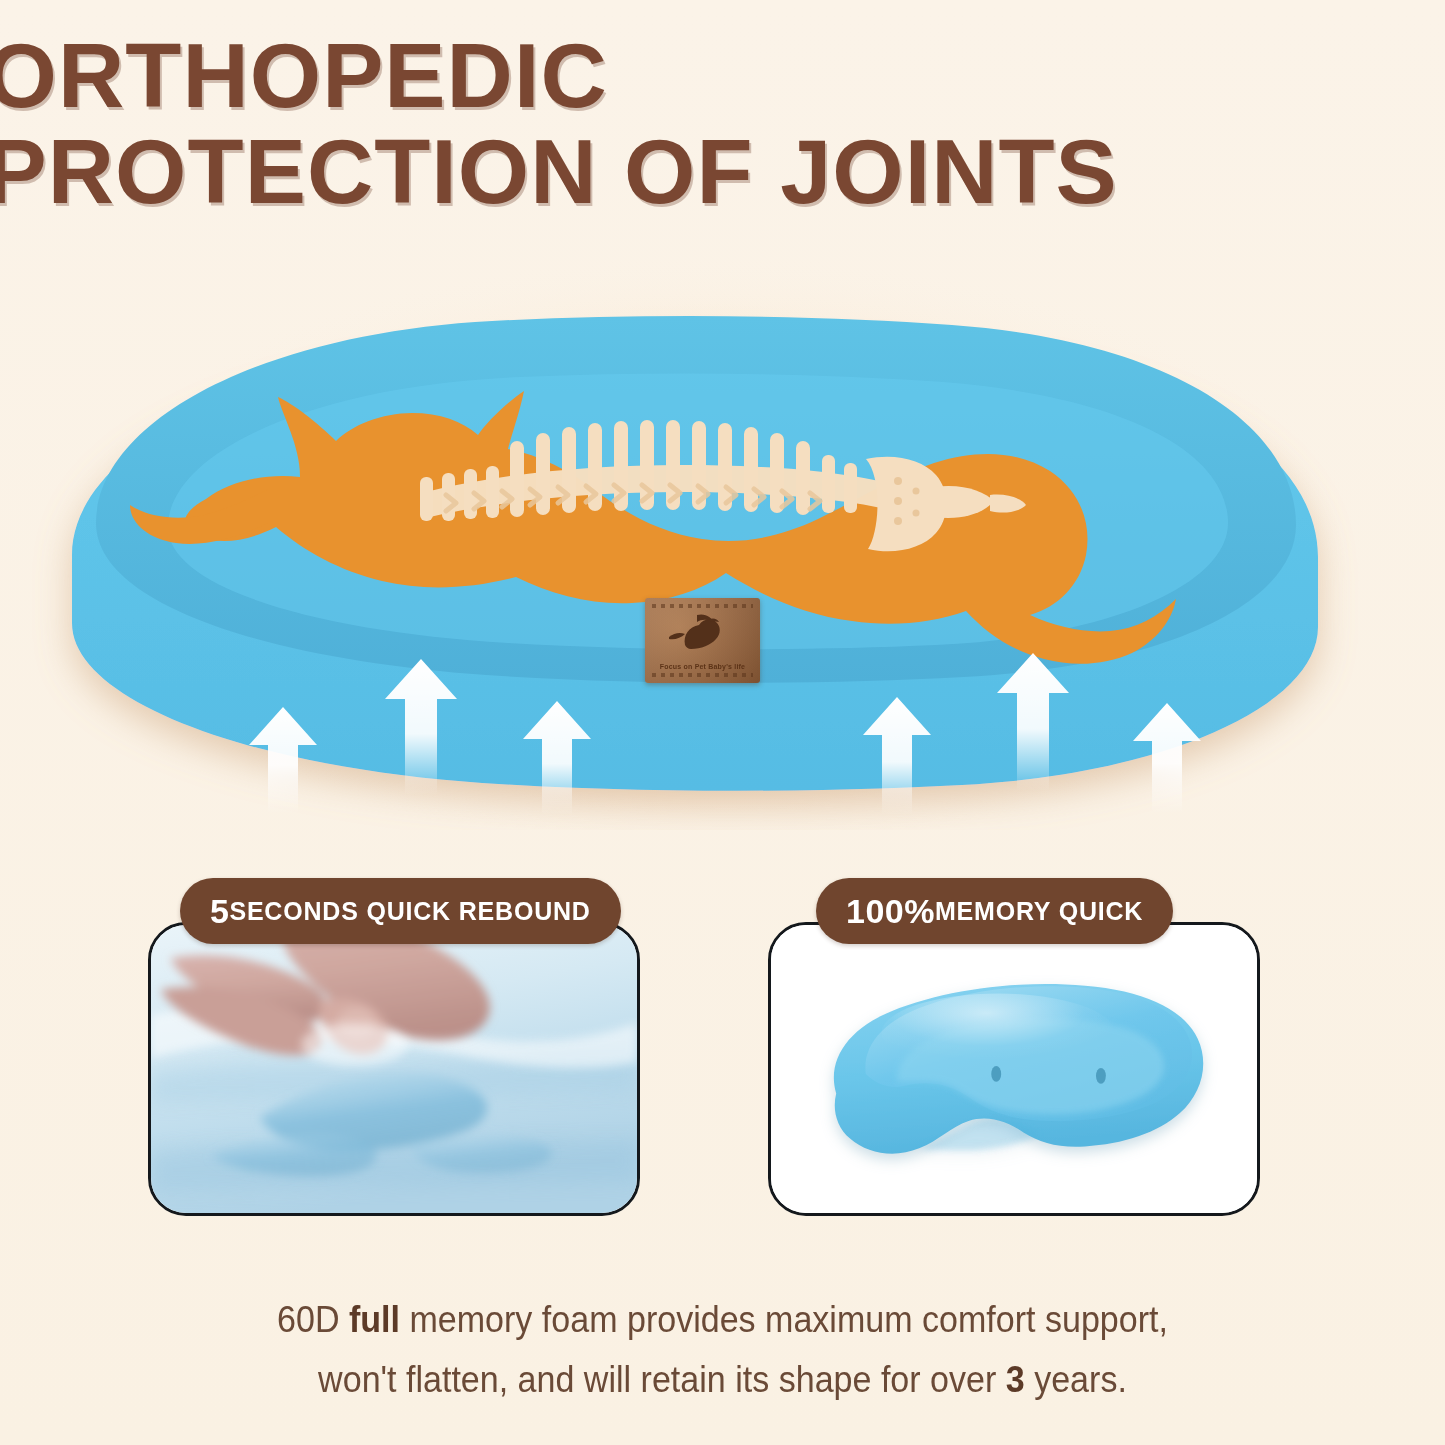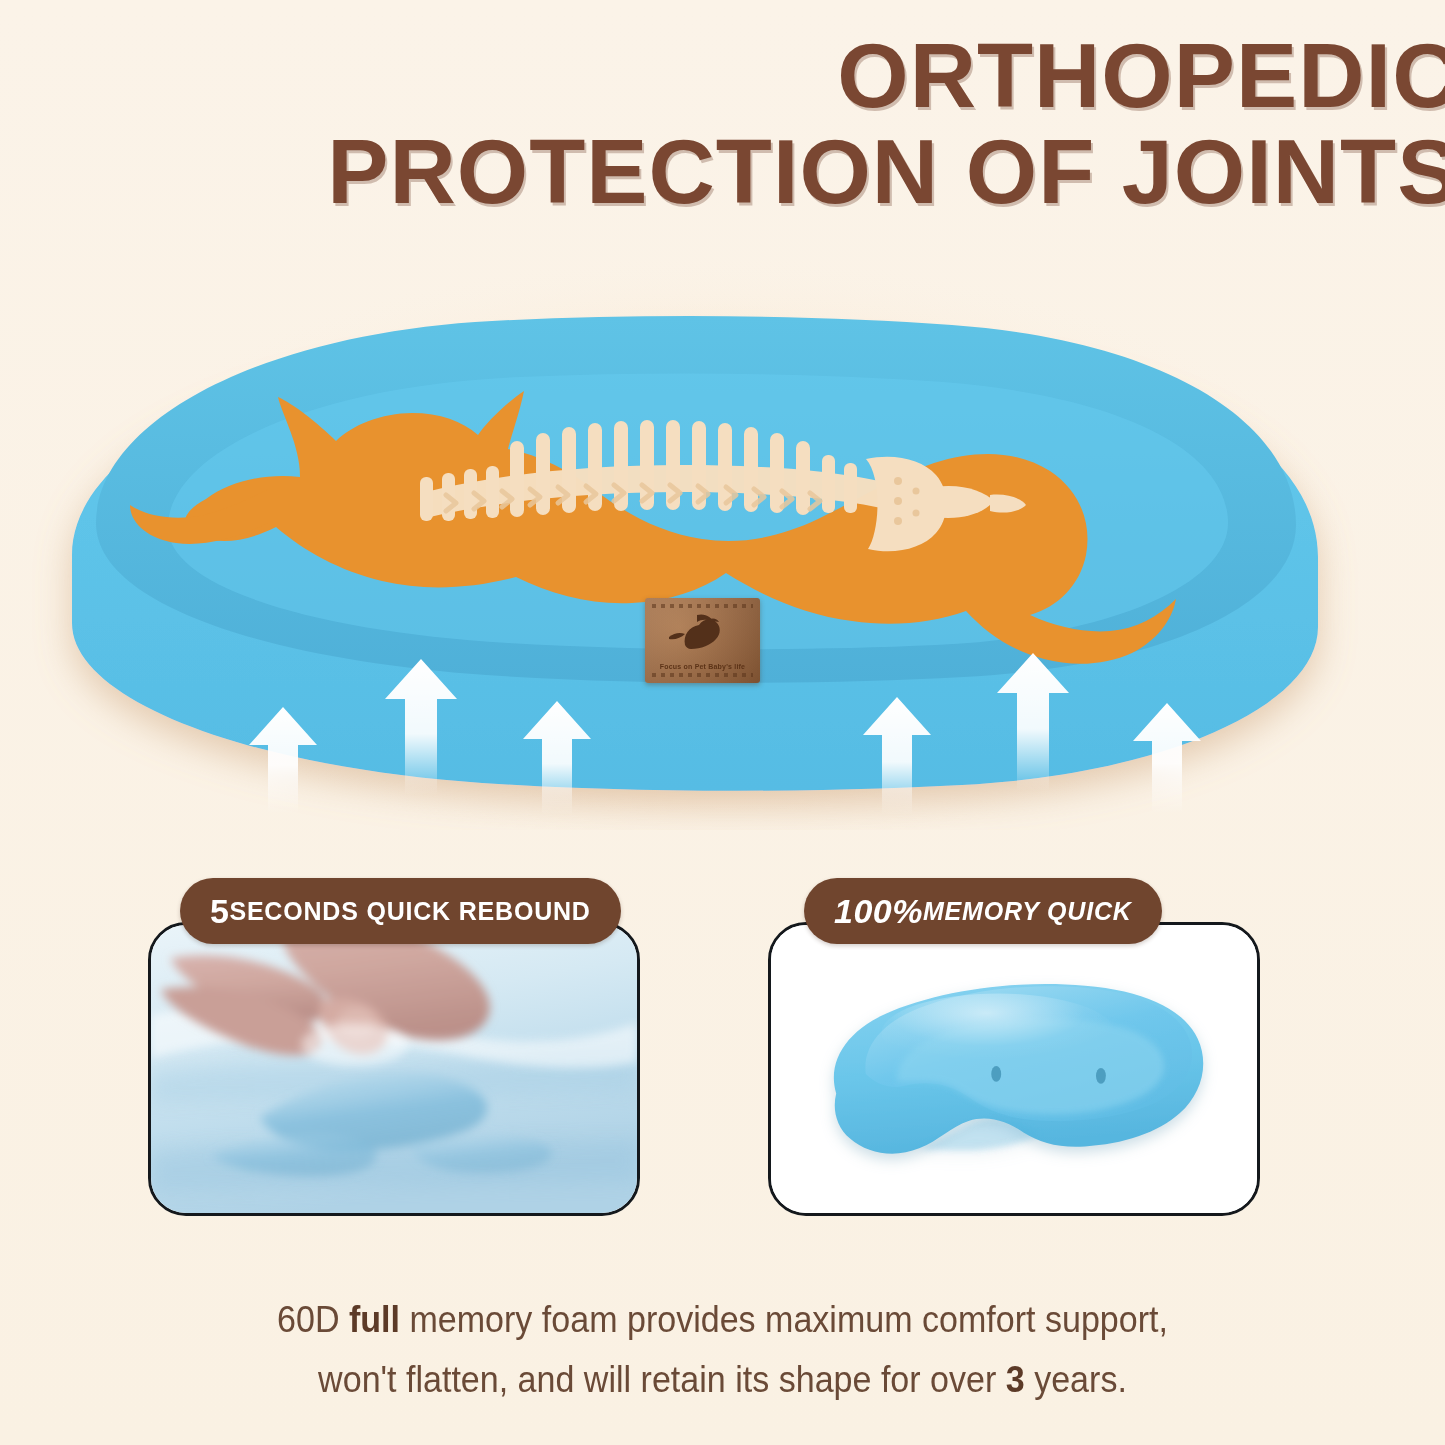--- a/index.html
+++ b/index.html
@@ -10,21 +10,21 @@
     overflow:hidden;
   }
   #page {
     position:relative; width:1445px; height:1445px;
     background:
       radial-gradient(ellipse 560px 330px at 700px 560px, rgba(247,196,138,0.55) 0%, rgba(250,228,200,0.30) 55%, rgba(250,242,230,0) 78%),
       linear-gradient(#FBF3E8, #FAF1E3);
   }
 
   
-  .title-wrap { position:absolute; top:28px; left:0; width:1445px; text-align:right; }
+  .title-wrap { position:absolute; top:28px; left:0; width:1445px; text-align:left; }
   .title-line {
     color:#7A4732;
     font-family:"Liberation Sans", sans-serif;
     font-weight:bold;
     letter-spacing:1px;
     line-height:1.07;
     text-shadow:2px 3px 0 rgba(110,62,42,0.30);
     transform:scaleX(1.02);
   }
   .title-line.l1 { font-size:90px; }
@@ -79,21 +79,21 @@
     position:absolute; top:-44px; height:66px;
     background:#70452E;
     border-radius:33px;
     display:flex; align-items:center; justify-content:center;
     padding:0 30px;
     z-index:5;
     box-shadow:0 2px 4px rgba(60,32,18,0.22);
     white-space:nowrap;
   }
   .badge.left  { left:32px; }
-  .badge.right { left:36px;font-style:italic; }
+  .badge.right { left:48px; }
   .badge .big {
     color:#FFFFFF; font-weight:bold; font-size:34px;
     letter-spacing:0.5px; line-height:1;
     font-family:"Liberation Sans", sans-serif;
   }
   .badge .small {
     color:#FFFFFF; font-weight:bold; font-size:25px;
     letter-spacing:0.8px; line-height:1; 
     font-family:"Liberation Sans", sans-serif;
   }

